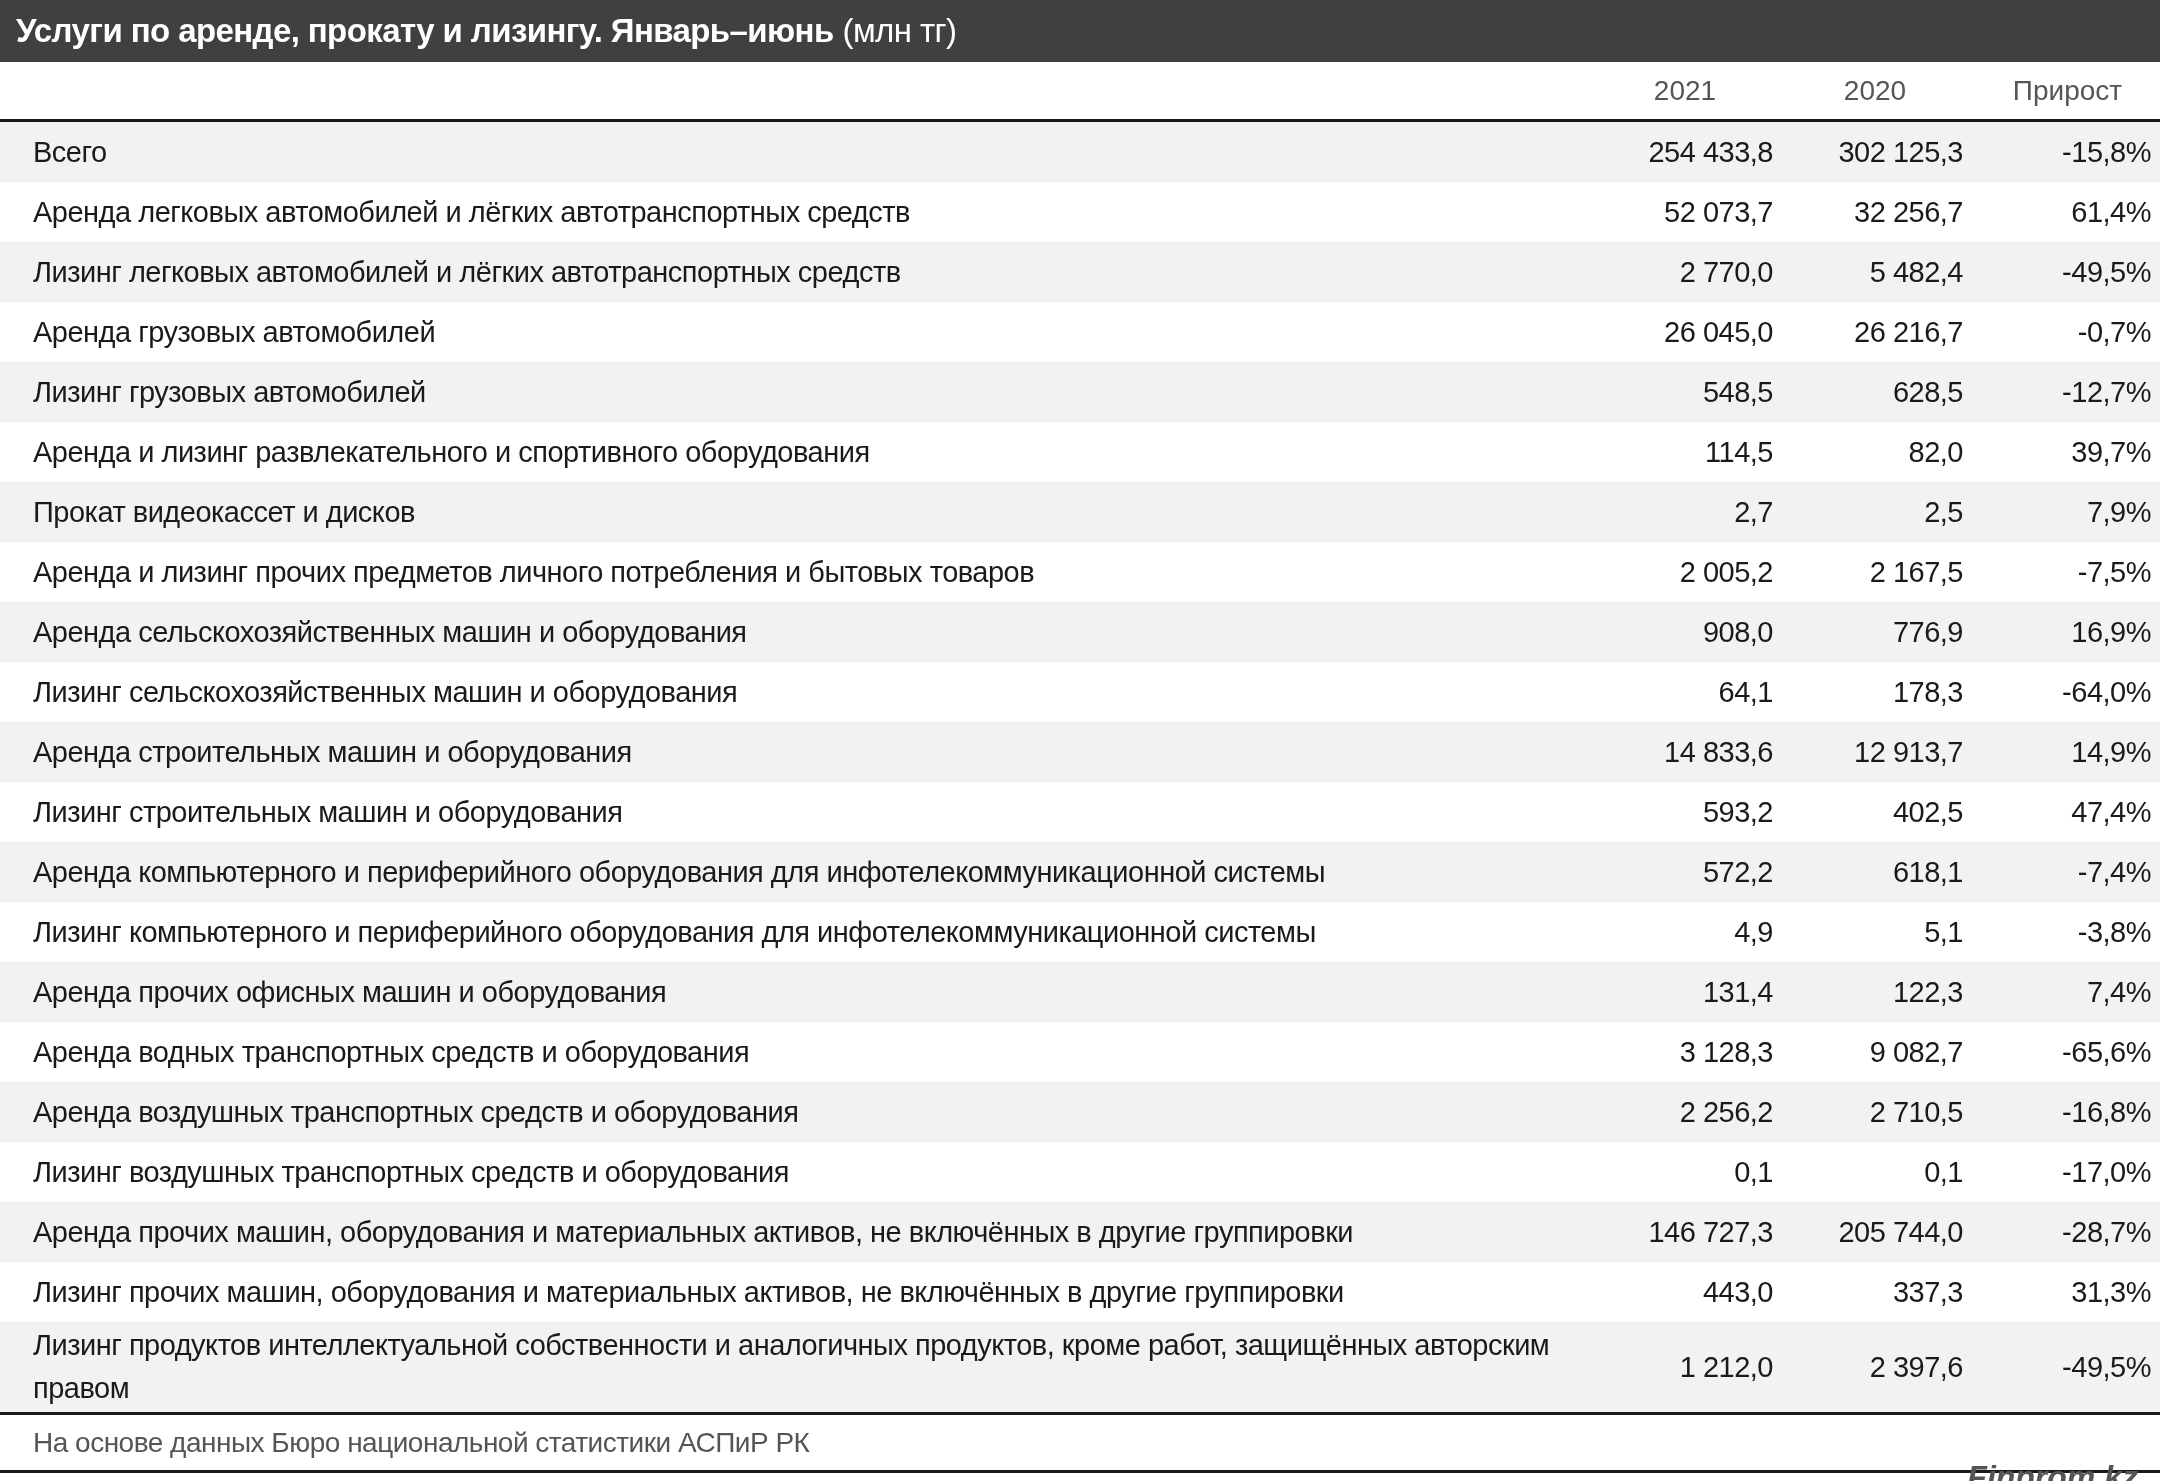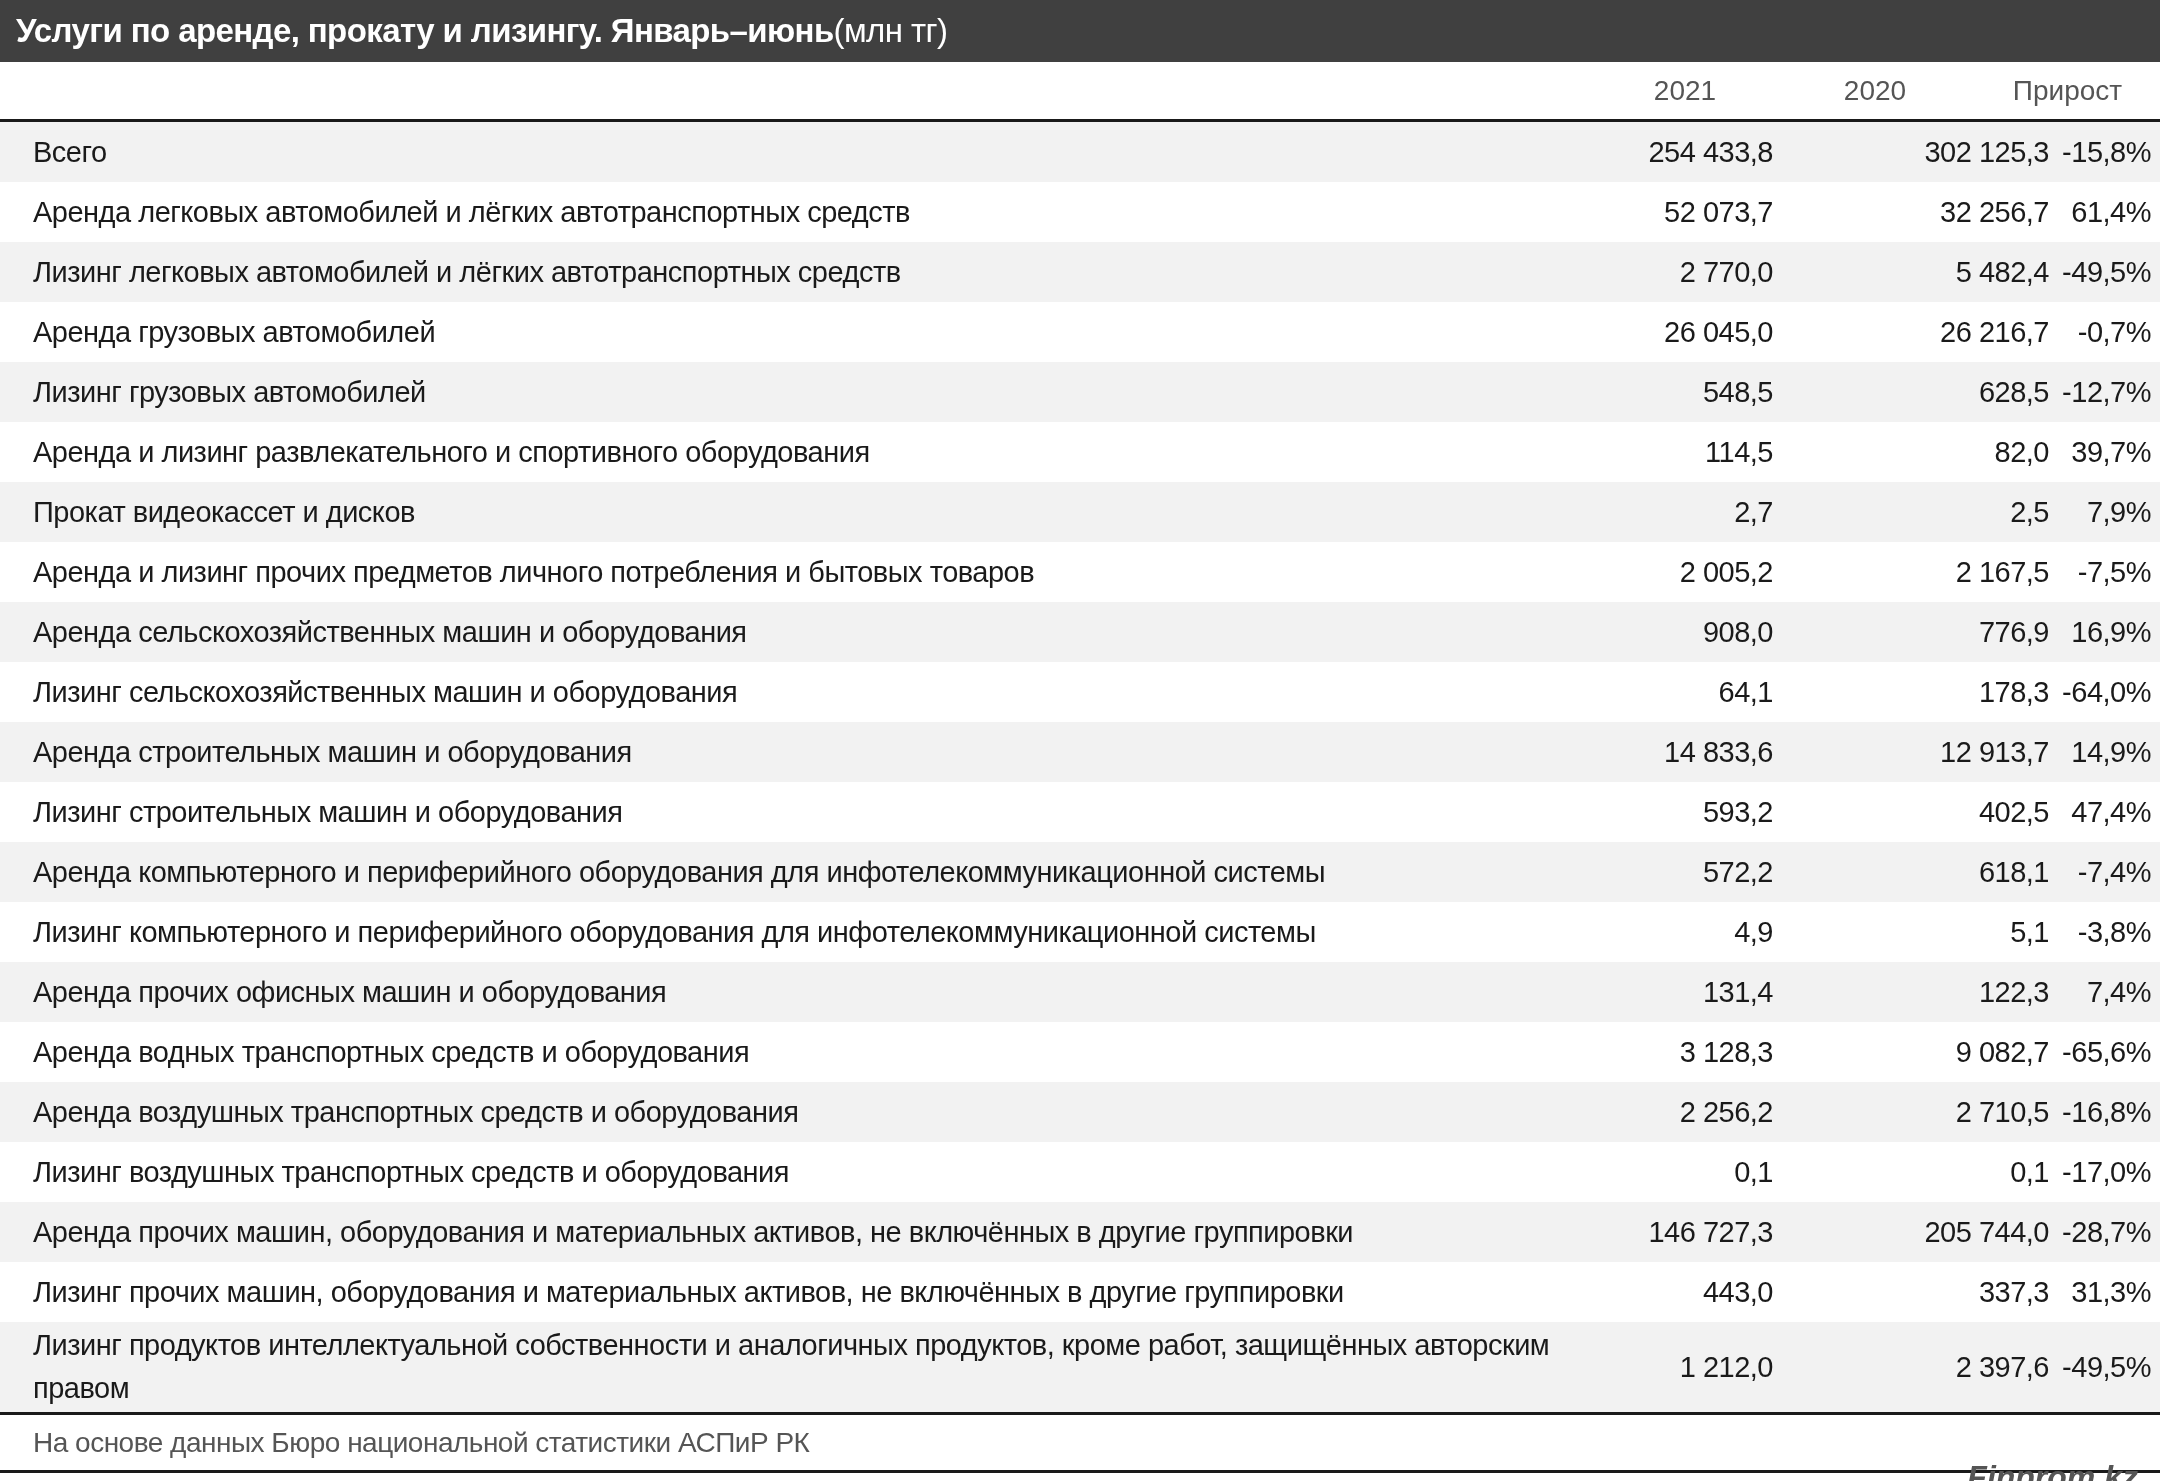--- a/index.html
+++ b/index.html
@@ -23,21 +23,21 @@
     background: #404040;
     color: #ffffff;
     box-sizing: border-box;
     padding-left: 16px;
     display: flex;
     align-items: center;
     font-size: 33px;
     letter-spacing: -0.6px;
   }
   .title-bar .title-main { font-weight: bold; }
-  .title-bar .title-unit { font-weight: normal; }
+  .title-bar .title-unit { font-weight: normal; margin-left: 9px; }
 
   .table {
     position: absolute;
     left: 0; top: 62px;
     width: 2160px;
     border-radius: 13px;
   }
   .header-row {
     height: 60px;
     position: relative;
@@ -71,21 +71,21 @@
     height: 100%;
     display: flex; align-items: center;
     line-height: 43px;
   }
   .row .num {
     position: absolute;
     top: 0; height: 100%;
     display: flex; align-items: center; justify-content: flex-end;
   }
   .row .v2021 { left: 1580px; width: 193px; }
-  .row .v2020 { left: 1856px; width: 193px; }
+  .row .v2020 { left: 1770px; width: 193px; }
   .row .growth { left: 1965px; width: 186px; }
 
   .bottom-rule {
     height: 3px;
     background: #1a1a1a;
   }
   .footer {
     position: relative;
     height: 58px;
     border-bottom: 3px solid #1a1a1a;

